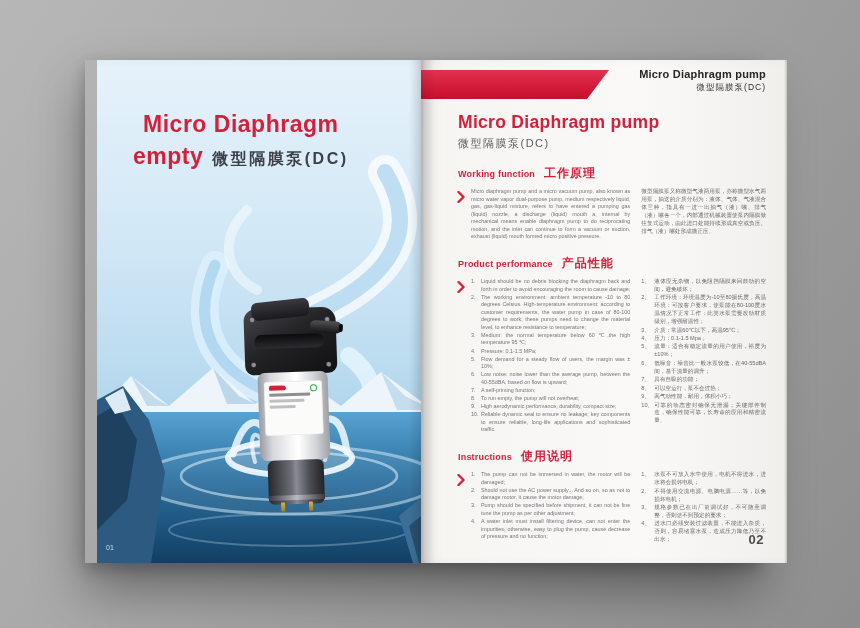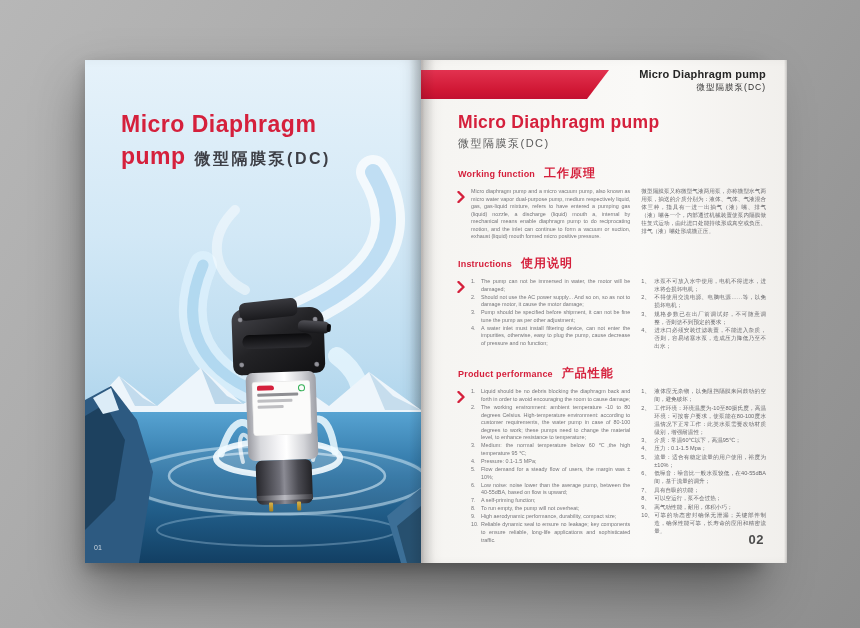--- a/index.html
+++ b/index.html
@@ -4,22 +4,22 @@
 <style>
   html,body{margin:0;padding:0;}
   body{
     width:860px;height:628px;overflow:hidden;position:relative;
     background:linear-gradient(125deg,#b7b7b7 0%,#a8a8a8 40%,#989898 75%,#8e8e8e 100%);
     font-family:"Liberation Sans","DejaVu Sans",sans-serif;
   }
   .spread{position:absolute;left:85px;top:60px;width:675px;height:503px;
     box-shadow:0 26px 48px rgba(0,0,0,.38),0 6px 14px rgba(0,0,0,.22);}
   .page{position:absolute;top:0;height:503px;overflow:hidden;}
-  .page-left{left:0;width:336px;background:linear-gradient(180deg,#e6f2fa 0%,#d2e8f6 35%,#bcdcf0 60%,#a9d2ea 75%);
-    box-shadow:inset -14px 0 18px -12px rgba(0,0,0,.30);}
+  .page-left{left:12px;width:336px;background:linear-gradient(180deg,#e6f2fa 0%,#d2e8f6 35%,#bcdcf0 60%,#a9d2ea 75%);
+    box-shadow:inset -14px 0 18px -12px rgba(0,0,0,.30);text-align:center;}
   .page-right{left:336px;width:366px;background:linear-gradient(90deg,#eceae7 0%,#f6f5f2 6%,#faf9f7 60%,#f1efec 100%);
     box-shadow:inset 10px 0 16px -10px rgba(0,0,0,.22);}
   .page-right::after{content:"";position:absolute;right:0;top:0;bottom:0;width:3px;
     background:linear-gradient(90deg,rgba(0,0,0,0),rgba(0,0,0,.18));}
   .spine{position:absolute;left:324px;top:0;width:26px;height:503px;pointer-events:none;
     background:linear-gradient(90deg,rgba(0,0,0,0) 0%,rgba(0,0,0,.10) 42%,rgba(40,20,20,.16) 50%,rgba(0,0,0,.08) 58%,rgba(0,0,0,0) 100%);}
 
   
   .scene{position:absolute;inset:0;}
   .left-title{position:absolute;left:36px;top:50px;z-index:5;}
@@ -153,21 +153,21 @@
         </div>
       </div>
       <div class="pump-motor">
         <span class="pin" style="left:12px"></span>
         <span class="pin" style="right:12px"></span>
       </div>
     </div>
 
     <div class="left-title">
       <div class="lt1">Micro Diaphragm</div>
-      <div class="lt2"><span>pump</span><span class="lt-cn">微型隔膜泵(DC)</span></div>
+      <div class="lt2"><span>empty</span><span class="lt-cn">微型隔膜泵(DC)</span></div>
     </div>
     <div class="left-pagenum">01</div>
   </div>
 
   <div class="page page-right">
     <div class="banner"></div>
     <div class="rp-header">
       <div class="h-en">Micro Diaphragm pump</div>
       <div class="h-cn">微型隔膜泵(DC)</div>
     </div>
@@ -184,155 +184,155 @@
           <span class="chev"><svg width="8" height="12" viewBox="0 0 8 12">
                 <path d="M1.5,1 L6.5,6 L1.5,11" stroke="#d5203c" stroke-width="2.4" fill="none" stroke-linecap="round" stroke-linejoin="round"></path>
               </svg></span>
           <div class="col-en">Micro diaphragm pump and a micro vacuum pump, also known as micro water vapor dual-purpose pump, medium respectively liquid, gas, gas-liquid mixture, refers to have entered a pumping gas (liquid) nozzle, a discharge (liquid) mouth a, internal by mechanical means enable diaphragm pump to do reciprocating motion, and the inlet can continue to form a vacuum or suction, exhaust (liquid) mouth formed micro positive pressure.</div>
           <div class="col-cn">微型隔膜泵又称微型气液两用泵，亦称微型水气两用泵，抽送的介质分别为：液体、气体、气液混合体三种，指具有一进一出抽气（液）嘴、排气（液）嘴各一个，内部通过机械装置使泵内隔膜做往复式运动，由此进口处能持续形成真空或负压、排气（液）嘴处形成微正压。</div>
         </div>
       </div>
 
       <div class="section">
         <div class="sec-head">
-          <span class="se">Instructions</span><span class="sc">使用说明</span>
+          <span class="se">Product performance</span><span class="sc">产品性能</span>
         </div>
         <div class="sec-body">
           <span class="chev"><svg width="8" height="12" viewBox="0 0 8 12">
                 <path d="M1.5,1 L6.5,6 L1.5,11" stroke="#d5203c" stroke-width="2.4" fill="none" stroke-linecap="round" stroke-linejoin="round"></path>
               </svg></span>
           <div class="col-en">
               <div class="li">
                 <span class="li-num">1.</span>
-                <span class="li-text">The pump can not be immersed in water, the motor will be damaged;</span>
+                <span class="li-text">Liquid should be no debris blocking the diaphragm back and forth in order to avoid encouraging the room to cause damage;</span>
               </div>
               <div class="li">
                 <span class="li-num">2.</span>
-                <span class="li-text">Should not use the AC power supply... And so on, so as not to damage motor, it cause the motor damage;</span>
+                <span class="li-text">The working environment: ambient temperature -10 to 80 degrees Celsius. High-temperature environment: according to customer requirements, the water pump in case of 80-100 degrees to work; these pumps need to change the material level, to enhance resistance to temperature;</span>
               </div>
               <div class="li">
                 <span class="li-num">3.</span>
-                <span class="li-text">Pump should be specified before shipment, it can not be fine tune the pump as per other adjustment;</span>
+                <span class="li-text">Medium: the normal temperature below 60 ℃,the high temperature 95 ℃;</span>
               </div>
               <div class="li">
                 <span class="li-num">4.</span>
-                <span class="li-text">A water inlet must install filtering device, can not enter the impurities, otherwise, easy to plug the pump, cause decrease of pressure and no function;</span>
+                <span class="li-text">Pressure: 0.1-1.5 MPa;</span>
+              </div>
+              <div class="li">
+                <span class="li-num">5.</span>
+                <span class="li-text">Flow demand for a steady flow of users, the margin was ± 10%;</span>
+              </div>
+              <div class="li">
+                <span class="li-num">6.</span>
+                <span class="li-text">Low noise: noise lower than the average pump, between the 40-55dBA, based on flow is upward;</span>
+              </div>
+              <div class="li">
+                <span class="li-num">7.</span>
+                <span class="li-text">A self-priming function;</span>
+              </div>
+              <div class="li">
+                <span class="li-num">8.</span>
+                <span class="li-text">To run empty, the pump will not overheat;</span>
+              </div>
+              <div class="li">
+                <span class="li-num">9.</span>
+                <span class="li-text">High aerodynamic performance, durability, compact size;</span>
+              </div>
+              <div class="li">
+                <span class="li-num">10.</span>
+                <span class="li-text">Reliable dynamic seal to ensure no leakage; key components to ensure reliable, long-life applications and sophisticated traffic.</span>
               </div>
             </div>
           <div class="col-cn">
               <div class="li">
                 <span class="li-num">1、</span>
-                <span class="li-text">水泵不可放入水中使用，电机不得进水，进水将会损坏电机；</span>
+                <span class="li-text">液体应无杂物，以免阻挡隔膜来回鼓动的空间，避免破坏；</span>
               </div>
               <div class="li">
                 <span class="li-num">2、</span>
-                <span class="li-text">不得使用交流电源、电脑电源……等，以免损坏电机；</span>
+                <span class="li-text">工作环境：环境温度为-10至80摄氏度，高温环境：可按客户要求，使泵能在80-100度水温情况下正常工作：此类水泵需要改动材质级别，增强耐温性；</span>
               </div>
               <div class="li">
                 <span class="li-num">3、</span>
-                <span class="li-text">规格参数已在出厂前调试好，不可随意调整，否则达不到预定的要求；</span>
+                <span class="li-text">介质：常温60℃以下，高温95℃；</span>
               </div>
               <div class="li">
                 <span class="li-num">4、</span>
-                <span class="li-text">进水口必须安装过滤装置，不能进入杂质，否则，容易堵塞水泵，造成压力降低乃至不出水；</span>
+                <span class="li-text">压力：0.1-1.5 Mpa；</span>
+              </div>
+              <div class="li">
+                <span class="li-num">5、</span>
+                <span class="li-text">流量：适合有稳定流量的用户使用，裕度为±10%；</span>
+              </div>
+              <div class="li">
+                <span class="li-num">6、</span>
+                <span class="li-text">低噪音：噪音比一般水泵较低，在40-55dBA间，基于流量的调升；</span>
+              </div>
+              <div class="li">
+                <span class="li-num">7、</span>
+                <span class="li-text">具有自吸的功能；</span>
+              </div>
+              <div class="li">
+                <span class="li-num">8、</span>
+                <span class="li-text">可以空运行，泵不会过热；</span>
+              </div>
+              <div class="li">
+                <span class="li-num">9、</span>
+                <span class="li-text">高气动性能，耐用，体积小巧；</span>
+              </div>
+              <div class="li">
+                <span class="li-num">10、</span>
+                <span class="li-text">可靠的动态密封确保无泄漏；关键部件制造，确保性能可靠，长寿命的应用和精密流量。</span>
               </div>
             </div>
         </div>
       </div>
 
       <div class="section">
         <div class="sec-head">
-          <span class="se">Product performance</span><span class="sc">产品性能</span>
+          <span class="se">Instructions</span><span class="sc">使用说明</span>
         </div>
         <div class="sec-body">
           <span class="chev"><svg width="8" height="12" viewBox="0 0 8 12">
                 <path d="M1.5,1 L6.5,6 L1.5,11" stroke="#d5203c" stroke-width="2.4" fill="none" stroke-linecap="round" stroke-linejoin="round"></path>
               </svg></span>
           <div class="col-en">
               <div class="li">
                 <span class="li-num">1.</span>
-                <span class="li-text">Liquid should be no debris blocking the diaphragm back and forth in order to avoid encouraging the room to cause damage;</span>
+                <span class="li-text">The pump can not be immersed in water, the motor will be damaged;</span>
               </div>
               <div class="li">
                 <span class="li-num">2.</span>
-                <span class="li-text">The working environment: ambient temperature -10 to 80 degrees Celsius. High-temperature environment: according to customer requirements, the water pump in case of 80-100 degrees to work; these pumps need to change the material level, to enhance resistance to temperature;</span>
+                <span class="li-text">Should not use the AC power supply... And so on, so as not to damage motor, it cause the motor damage;</span>
               </div>
               <div class="li">
                 <span class="li-num">3.</span>
-                <span class="li-text">Medium: the normal temperature below 60 ℃,the high temperature 95 ℃;</span>
+                <span class="li-text">Pump should be specified before shipment, it can not be fine tune the pump as per other adjustment;</span>
               </div>
               <div class="li">
                 <span class="li-num">4.</span>
-                <span class="li-text">Pressure: 0.1-1.5 MPa;</span>
-              </div>
-              <div class="li">
-                <span class="li-num">5.</span>
-                <span class="li-text">Flow demand for a steady flow of users, the margin was ± 10%;</span>
-              </div>
-              <div class="li">
-                <span class="li-num">6.</span>
-                <span class="li-text">Low noise: noise lower than the average pump, between the 40-55dBA, based on flow is upward;</span>
-              </div>
-              <div class="li">
-                <span class="li-num">7.</span>
-                <span class="li-text">A self-priming function;</span>
-              </div>
-              <div class="li">
-                <span class="li-num">8.</span>
-                <span class="li-text">To run empty, the pump will not overheat;</span>
-              </div>
-              <div class="li">
-                <span class="li-num">9.</span>
-                <span class="li-text">High aerodynamic performance, durability, compact size;</span>
-              </div>
-              <div class="li">
-                <span class="li-num">10.</span>
-                <span class="li-text">Reliable dynamic seal to ensure no leakage; key components to ensure reliable, long-life applications and sophisticated traffic.</span>
+                <span class="li-text">A water inlet must install filtering device, can not enter the impurities, otherwise, easy to plug the pump, cause decrease of pressure and no function;</span>
               </div>
             </div>
           <div class="col-cn">
               <div class="li">
                 <span class="li-num">1、</span>
-                <span class="li-text">液体应无杂物，以免阻挡隔膜来回鼓动的空间，避免破坏；</span>
+                <span class="li-text">水泵不可放入水中使用，电机不得进水，进水将会损坏电机；</span>
               </div>
               <div class="li">
                 <span class="li-num">2、</span>
-                <span class="li-text">工作环境：环境温度为-10至80摄氏度，高温环境：可按客户要求，使泵能在80-100度水温情况下正常工作：此类水泵需要改动材质级别，增强耐温性；</span>
+                <span class="li-text">不得使用交流电源、电脑电源……等，以免损坏电机；</span>
               </div>
               <div class="li">
                 <span class="li-num">3、</span>
-                <span class="li-text">介质：常温60℃以下，高温95℃；</span>
+                <span class="li-text">规格参数已在出厂前调试好，不可随意调整，否则达不到预定的要求；</span>
               </div>
               <div class="li">
                 <span class="li-num">4、</span>
-                <span class="li-text">压力：0.1-1.5 Mpa；</span>
-              </div>
-              <div class="li">
-                <span class="li-num">5、</span>
-                <span class="li-text">流量：适合有稳定流量的用户使用，裕度为±10%；</span>
-              </div>
-              <div class="li">
-                <span class="li-num">6、</span>
-                <span class="li-text">低噪音：噪音比一般水泵较低，在40-55dBA间，基于流量的调升；</span>
-              </div>
-              <div class="li">
-                <span class="li-num">7、</span>
-                <span class="li-text">具有自吸的功能；</span>
-              </div>
-              <div class="li">
-                <span class="li-num">8、</span>
-                <span class="li-text">可以空运行，泵不会过热；</span>
-              </div>
-              <div class="li">
-                <span class="li-num">9、</span>
-                <span class="li-text">高气动性能，耐用，体积小巧；</span>
-              </div>
-              <div class="li">
-                <span class="li-num">10、</span>
-                <span class="li-text">可靠的动态密封确保无泄漏；关键部件制造，确保性能可靠，长寿命的应用和精密流量。</span>
+                <span class="li-text">进水口必须安装过滤装置，不能进入杂质，否则，容易堵塞水泵，造成压力降低乃至不出水；</span>
               </div>
             </div>
         </div>
       </div>
     </div>
 
     <div class="rp-pagenum">02</div>
   </div>
 
   <div class="spine"></div>

